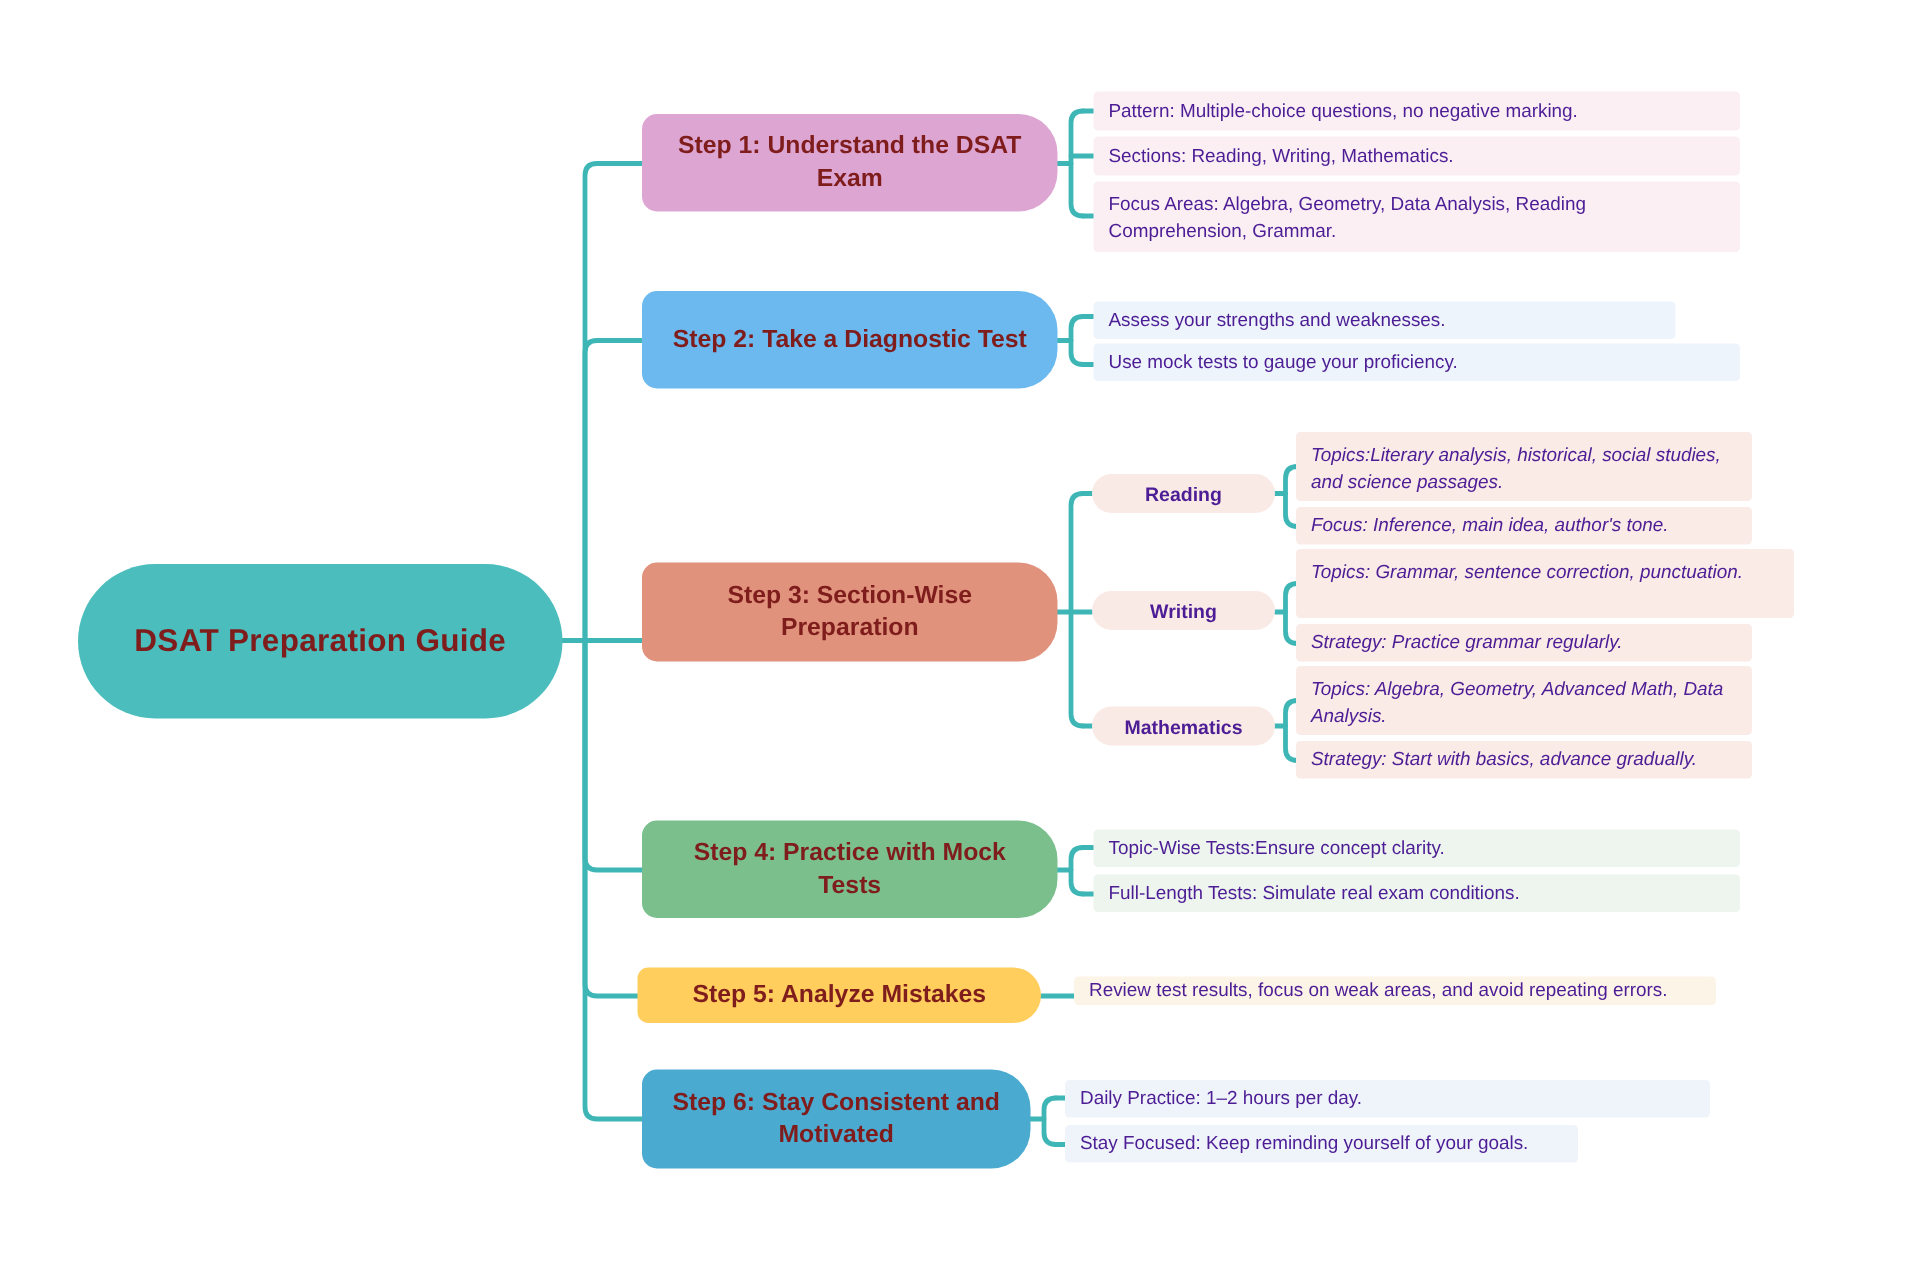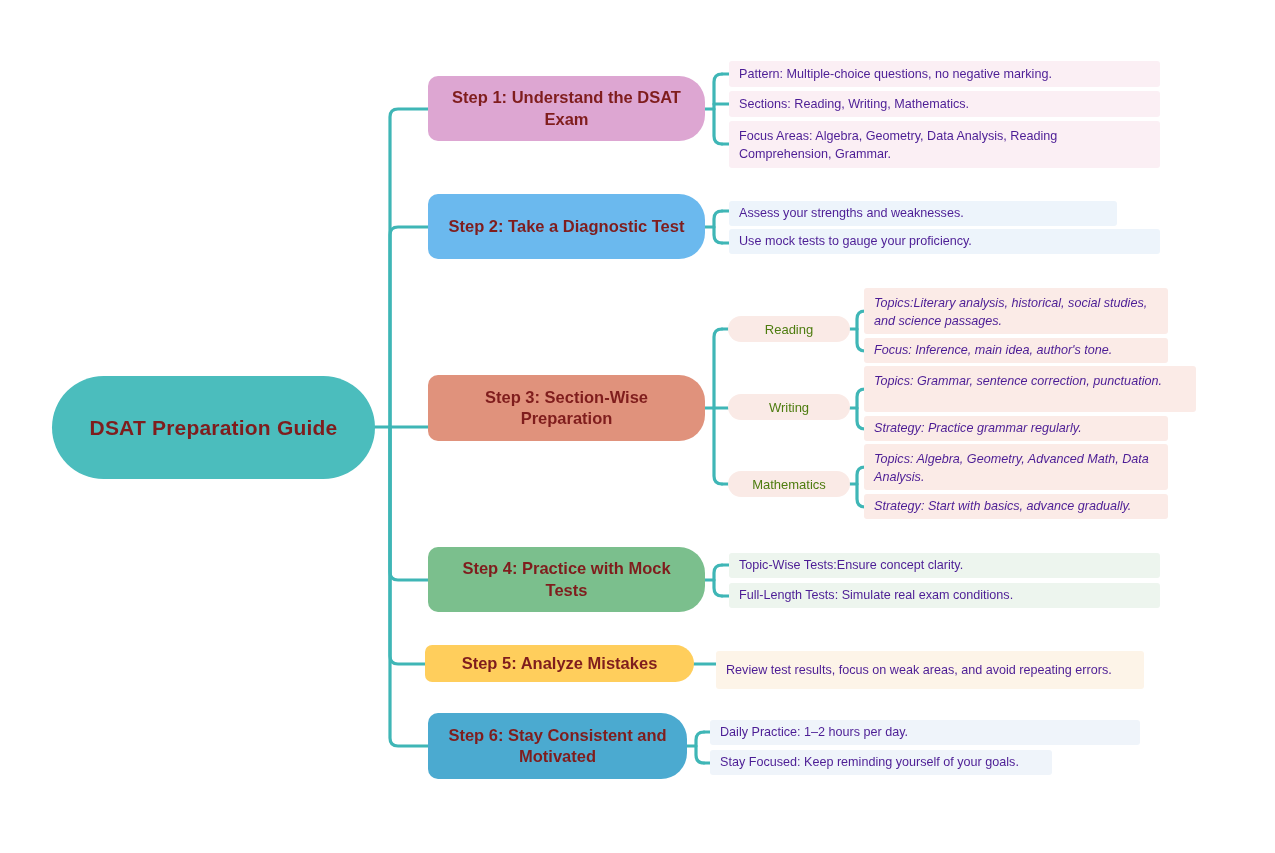--- a/index.html
+++ b/index.html
@@ -38,22 +38,22 @@
   .s3{left:428px;top:375px;width:277px;height:66px;background:#E0927C;}
   .s4{left:428px;top:547px;width:277px;height:65px;background:#7BBF8D;}
   .s5{left:425px;top:645px;width:269px;height:37px;background:#FFCE5C;}
   .s6{left:428px;top:713px;width:259px;height:66px;background:#4BAAD0;}
 
   .sub{
     position:absolute;
     box-sizing:border-box;
     display:flex;align-items:center;justify-content:center;
     background:#FAEAE6;
-    color:#4d7c0f;
-    font-weight:normal;
+    color:#4c1d95;
+    font-weight:bold;
     font-size:13px;
     border-radius:13px;
     height:26px;
     width:122px;
     left:728px;
   }
   .sub-reading{top:316px;}
   .sub-writing{top:394px;}
   .sub-math{top:471px;}
 
@@ -85,21 +85,21 @@
   .l3a{left:864px;top:288px;width:304px;height:46px;align-items:flex-start;padding-top:6px;}
   .l3b{left:864px;top:338px;width:304px;height:25px;}
   .l3c{left:864px;top:366px;width:332px;height:46px;align-items:flex-start;padding-top:6px;}
   .l3d{left:864px;top:416px;width:304px;height:25px;}
   .l3e{left:864px;top:444px;width:304px;height:46px;align-items:flex-start;padding-top:6px;}
   .l3f{left:864px;top:494px;width:304px;height:25px;}
   
   .l4a{left:729px;top:553px;width:431px;height:25px;}
   .l4b{left:729px;top:583px;width:431px;height:25px;}
   
-  .l5a{left:716px;top:651px;width:428px;height:38px;}
+  .l5a{left:716px;top:651px;width:428px;height:19px;}
   
   .l6a{left:710px;top:720px;width:430px;height:25px;}
   .l6b{left:710px;top:750px;width:342px;height:25px;}
 </style>
 </head>
 <body>
 
 <div id="stage">
 
   <svg id="wires" viewBox="0 0 1275 853" xmlns="http://www.w3.org/2000/svg">

